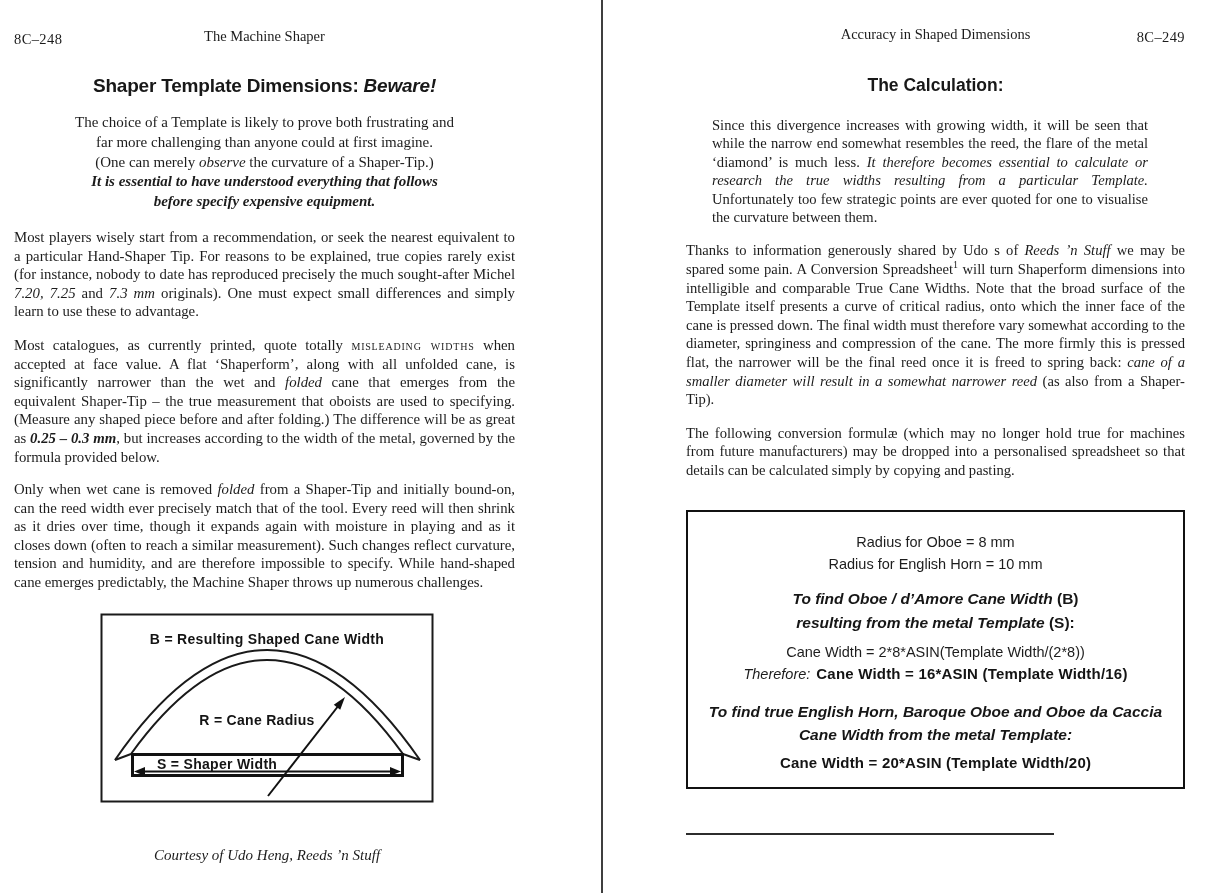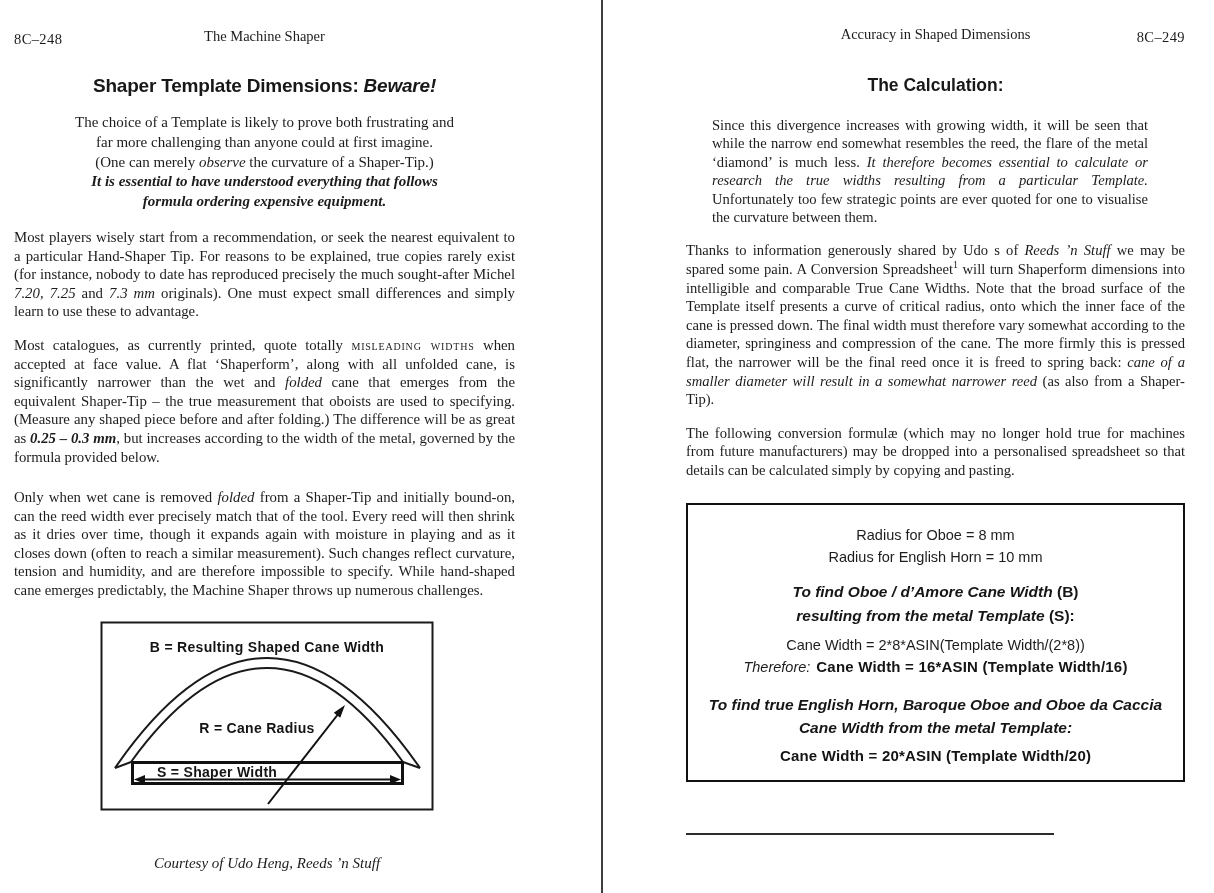--- a/index.html
+++ b/index.html
@@ -26,21 +26,21 @@
   
   .title-l {
     margin:0; text-align:center;
     font-family:"Liberation Sans", sans-serif;
     font-size:19px; font-weight:700; letter-spacing:-.2px; color:#181818;
   }
   .title-em { font-style:italic; margin-left:5px; }
   .intro { margin-top:16px; text-align:center; font-size:15px; line-height:19.8px; }
   .intro .bi { font-weight:700; font-style:italic; }
   .bodyp { margin:16px 0 0 0; text-align:justify; font-size:14.8px; line-height:18.6px; }
-  .m15 { margin-top:15px; } .m14 { margin-top:22px; }
+  .m15 { margin-top:15px; } .m14 { margin-top:14px; }
   .it  { font-style:italic; }
   .bit { font-weight:700; font-style:italic; }
   .sc  { font-variant:small-caps; letter-spacing:.8px; }
 
   .diagram { margin:21px 0 0 86px; width:334px; height:214px; }
   .diagram svg { display:block; }
   .dtext { font-family:"Liberation Sans", sans-serif; font-weight:700; font-size:14px; fill:#141414; letter-spacing:.3px; }
   .caption { margin:20px 0 0 86px; width:334px; text-align:center; font-style:italic; font-size:15px; }
 
   
@@ -53,21 +53,21 @@
     margin-top:17px; text-align:center;
     font-family:"Liberation Sans", sans-serif;
     font-style:italic; font-size:18px; font-weight:400;
     letter-spacing:.3px; color:#242424;
   }
   .rp1 { margin:20px 37px 0 26px; text-align:justify; font-size:14.6px; line-height:18.4px; }
   .rp  { margin:15px 0 0 0;      text-align:justify; font-size:14.6px; line-height:18.6px; }
   sup.fn { font-size:10px; vertical-align:super; line-height:0; }
 
   .formula-box {
-    margin-top:23px; border:2.5px solid #111;
+    margin-top:30px; border:2.5px solid #111;
     padding:19px 8px 13px 8px; text-align:center;
     font-family:"Liberation Sans", sans-serif; color:#1d1d1d;
   }
   .fb-line    { font-size:14.5px; line-height:22px; }
   .fb-h       { font-size:15.5px; line-height:24px; font-weight:700; font-style:italic; color:#161616; }
   .fb-h .rm   { font-style:normal; }
   .fb-formula { font-size:14.5px; line-height:22px; }
   .fb-bold    { font-weight:700; font-size:15px; letter-spacing:.2px; color:#141414; }
   .fb-therefore { font-style:italic; margin-right:6px; }
   .fb-gap1 { margin-top:12px; }
@@ -89,21 +89,21 @@
     <div class="runhead">The Machine Shaper</div>
 
     <div class="content-left">
       <h1 class="title-l"><span>Shaper Template Dimensions:</span><span class="title-em">Beware!</span></h1>
 
       <div class="intro">
         <div>The choice of a Template is likely to prove both frustrating and</div>
         <div>far more challenging than anyone could at first imagine.</div>
         <div><span>(One can merely </span><span class="it">observe</span><span> the curvature of a Shaper-Tip.)</span></div>
         <div class="bi">It is essential to have understood everything that follows</div>
-        <div class="bi">formula ordering expensive equipment.</div>
+        <div class="bi">before specify expensive equipment.</div>
       </div>
 
       <p class="bodyp"><span>Most players wisely start from a recommendation, or seek the nearest equivalent to a particular Hand-Shaper Tip. For reasons to be explained, true copies rarely exist (for instance, nobody to date has reproduced precisely the much sought-after Michel </span><span class="it">7.20, 7.25</span><span> and </span><span class="it">7.3 mm</span><span> originals). One must expect small differences and simply learn to use these to advantage.</span></p>
 
       <p class="bodyp m15"><span>Most catalogues, as currently printed, quote totally </span><span class="sc">misleading widths</span><span> when accepted at face value. A flat ‘Shaperform’, along with all unfolded cane, is significantly narrower than the wet and </span><span class="it">folded</span><span> cane that emerges from the equivalent Shaper-Tip – the true measurement that oboists are used to specifying. (Measure any shaped piece before and after folding.) The difference will be as great as </span><span class="bit">0.25 – 0.3 mm</span><span>, but increases according to the width of the metal, governed by the formula provided below.</span></p>
 
       <p class="bodyp m14"><span>Only when wet cane is removed </span><span class="it">folded</span><span> from a Shaper-Tip and initially bound-on, can the reed width ever precisely match that of the tool. Every reed will then shrink as it dries over time, though it expands again with moisture in playing and as it closes down (often to reach a similar measurement). Such changes reflect curvature, tension and humidity, and are therefore impossible to specify. While hand-shaped cane emerges predictably, the Machine Shaper throws up numerous challenges.</span></p>
 
       <div class="diagram">
         <svg width="334" height="190" viewBox="0 0 334 190">

